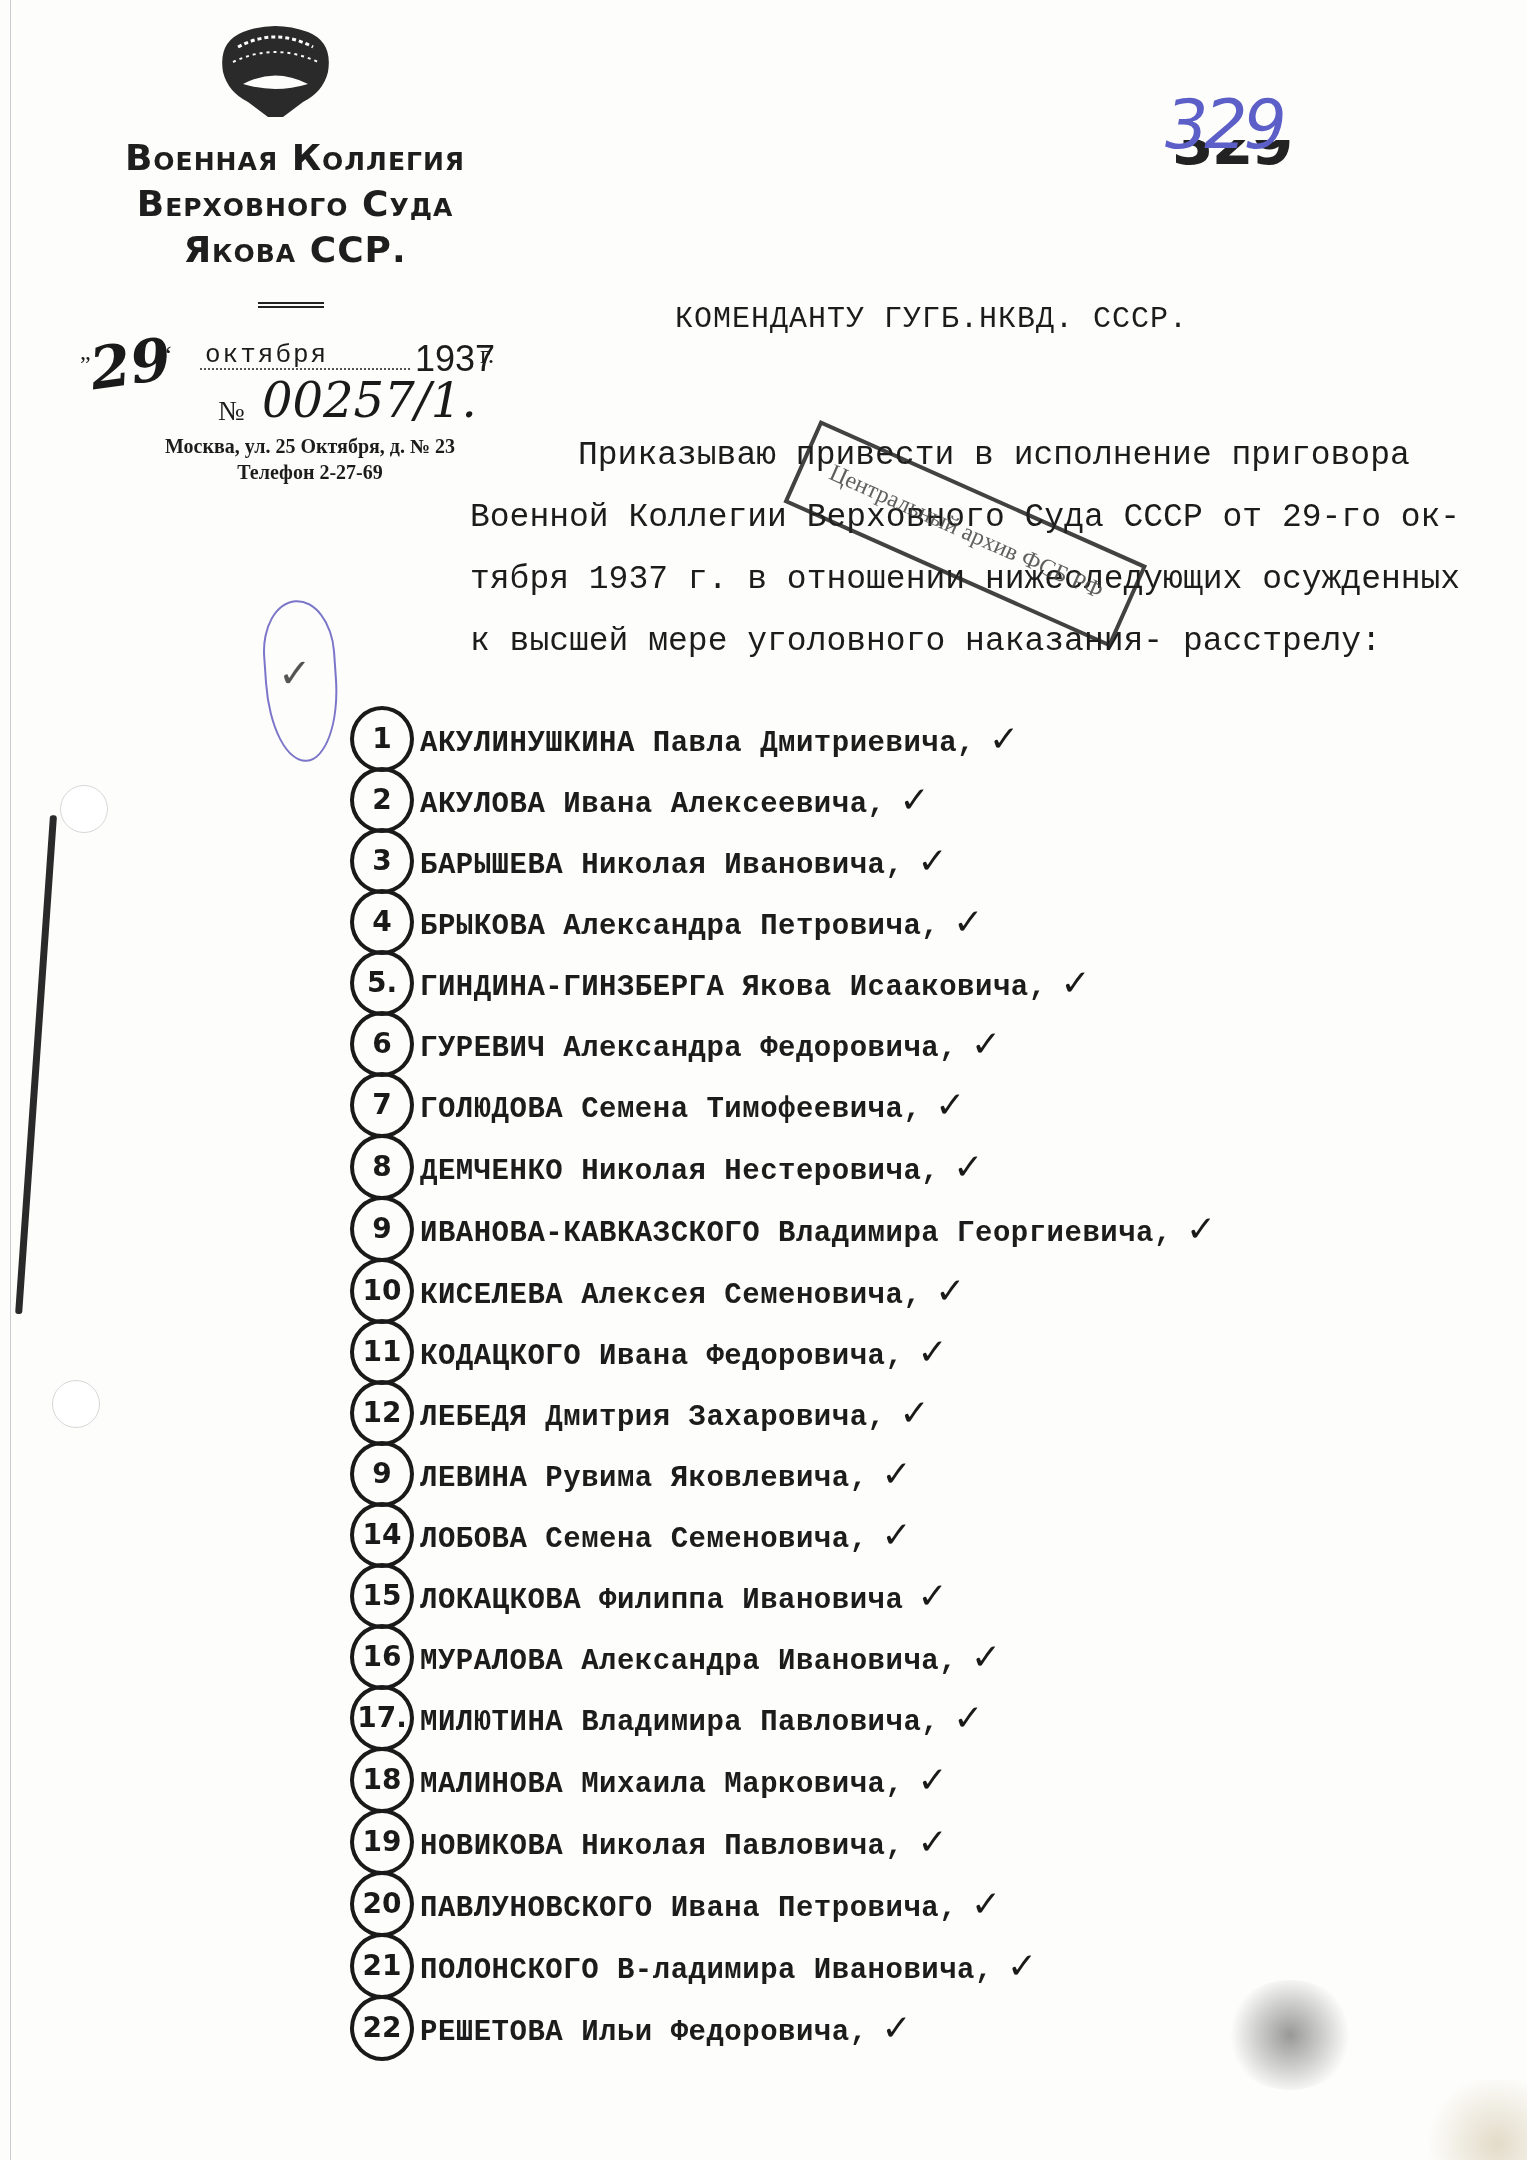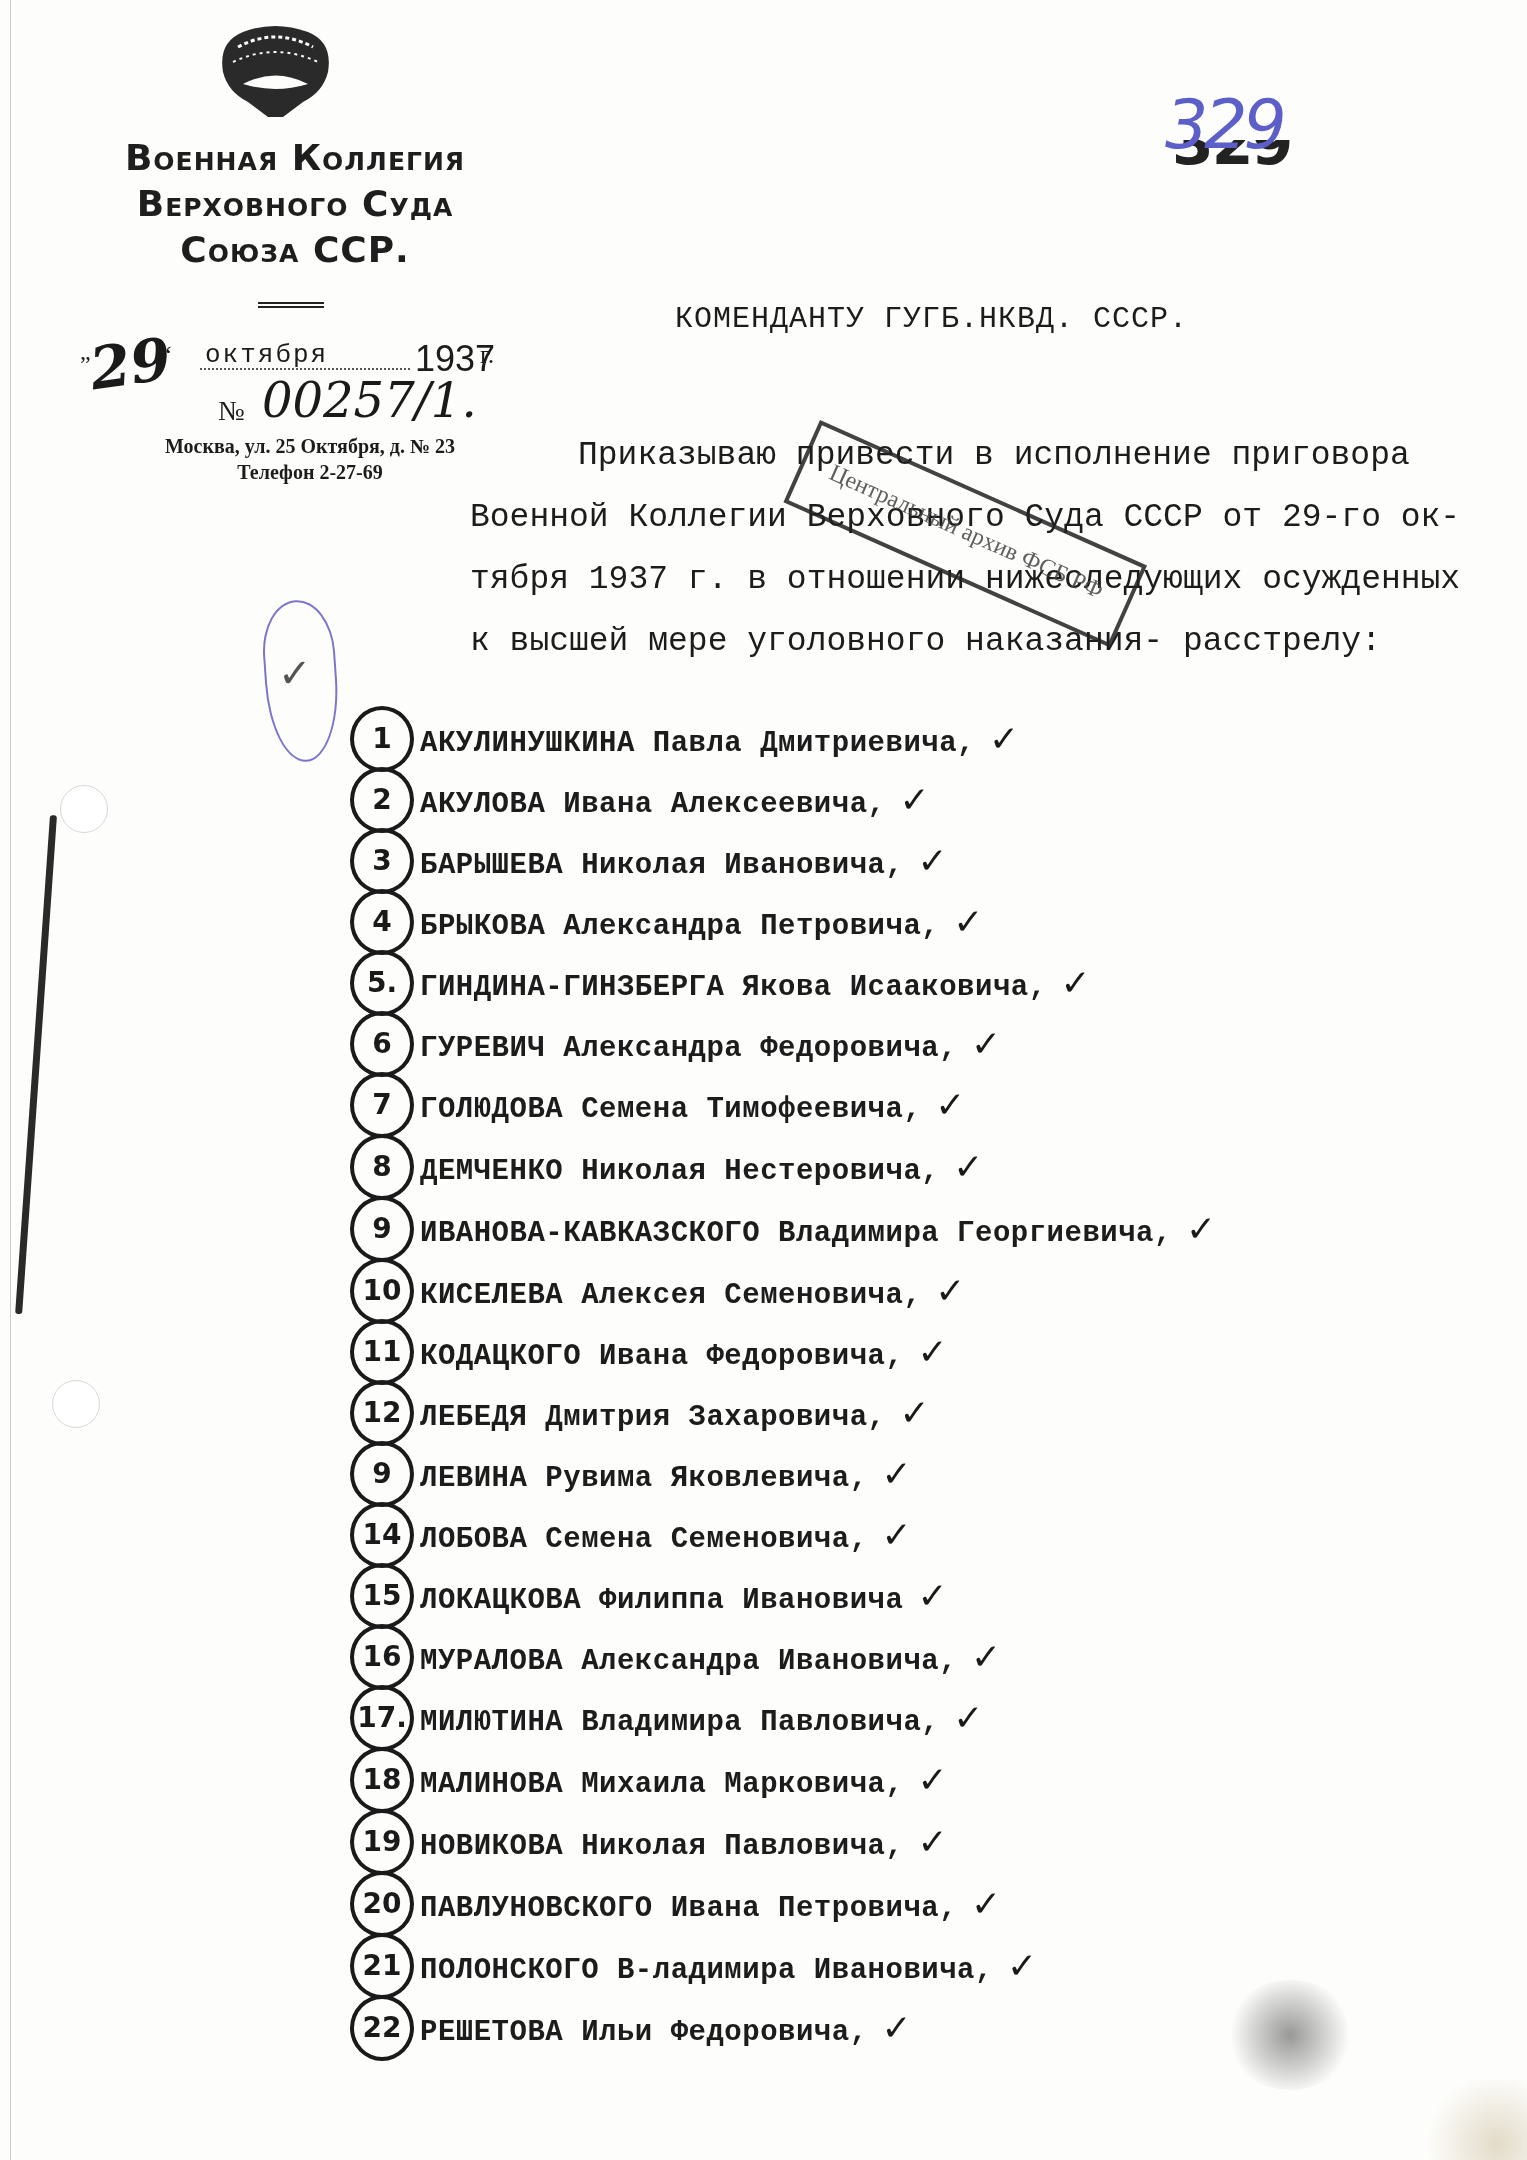--- a/index.html
+++ b/index.html
@@ -62,21 +62,21 @@
 
 <svg class="emblem" viewBox="0 0 125 95">
   <path d="M10 50 Q5 20 30 10 Q62 -2 95 10 Q120 20 115 50 Q110 70 90 80 L70 95 L55 95 L35 80 Q15 70 10 50 Z" fill="#2a2a2a"></path>
   <path d="M30 62 Q62 45 95 62 Q62 72 30 62 Z" fill="#fdfdfb"></path>
   <path d="M25 25 Q62 5 100 25" stroke="#fdfdfb" stroke-width="3" fill="none" stroke-dasharray="4 3"></path>
   <path d="M20 40 Q62 20 105 40" stroke="#fdfdfb" stroke-width="2" fill="none" stroke-dasharray="3 4"></path>
 </svg>
 <div class="lh-title">
   <div>Военная Коллегия</div>
   <div>Верховного Суда</div>
-  <div>Союза ССР.</div>
+  <div>Якова ССР.</div>
 </div>
 <div class="lh-rule"></div>
 
 <div class="date-line">„</div>
 <div class="date-day">29</div>
 <div style="position:absolute;left:160px;top:340px;font-size:26px;font-family:'Liberation Serif',serif;">“</div>
 <div class="date-dots1"></div>
 <div class="date-month">октября</div>
 <div class="date-year">1937</div>
 <div class="date-g">г.</div>

